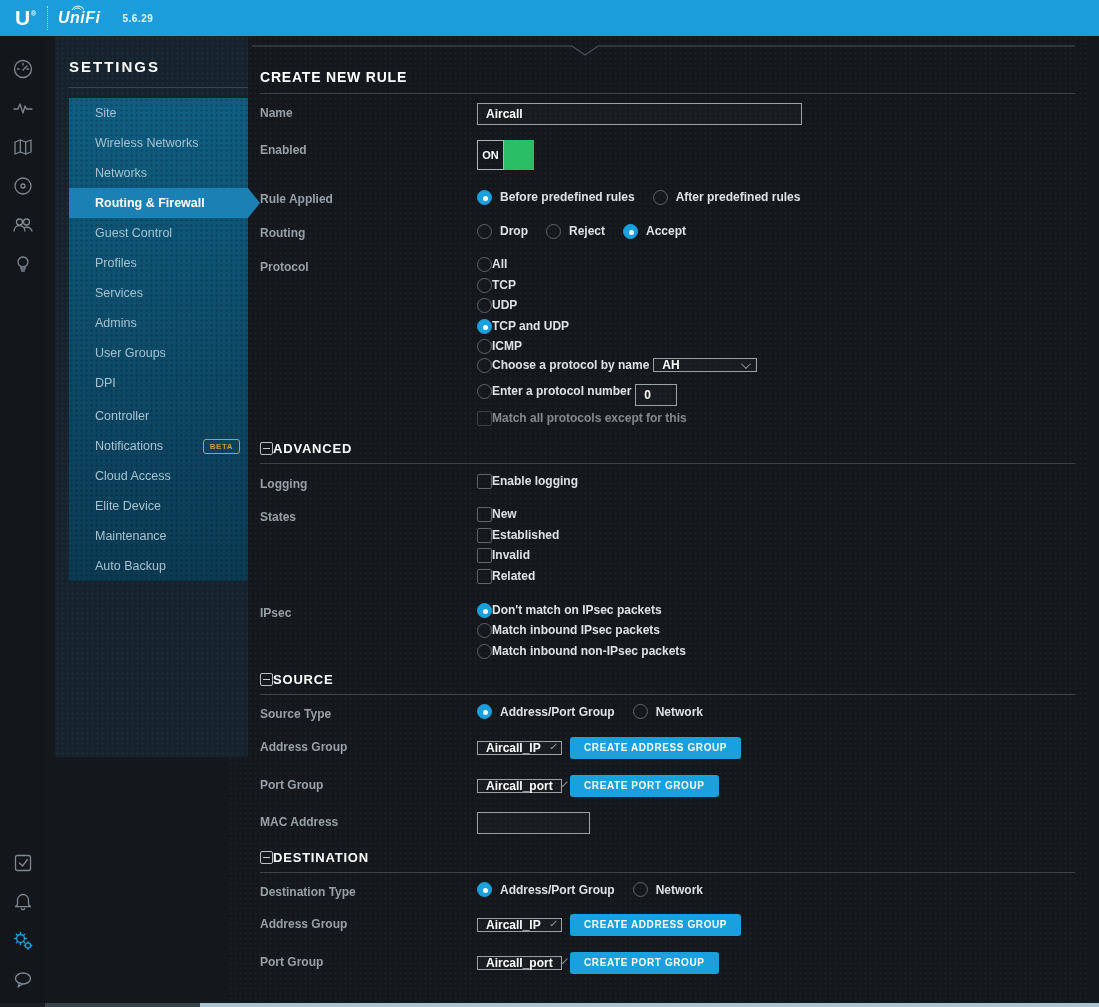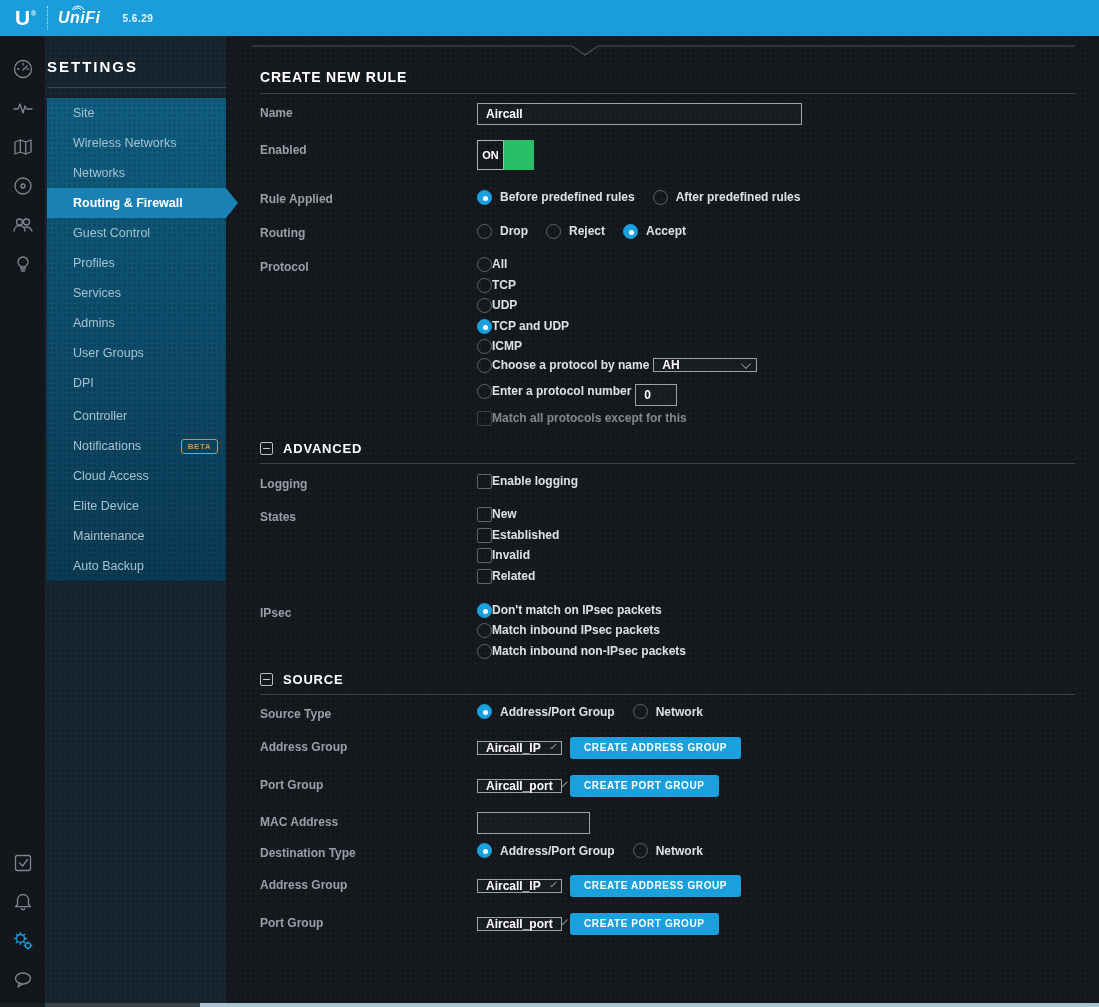--- a/index.html
+++ b/index.html
@@ -17,41 +17,41 @@
 
   
   .rail { position:absolute; left:0; top:36px; width:45px; height:971px; background:#13171c; z-index:25; display:flex; flex-direction:column; align-items:center; }
   .rail-top { display:flex; flex-direction:column; gap:13px; margin-top:20px; }
   .rail-bottom { display:flex; flex-direction:column; gap:13px; margin-top:auto; margin-bottom:14px; }
   .ricon { width:26px; height:26px; display:flex; align-items:center; justify-content:center; cursor:pointer; }
   .ricon svg { stroke:#7e8892; fill:none; stroke-width:1.3; stroke-linecap:round; stroke-linejoin:round; }
   .ricon.active svg { stroke:#1ba0dd; }
 
   
-  .sidebar { position:absolute; left:33px; top:36px; width:193px; height:971px; z-index:20; background:#16222c;
+  .sidebar { position:absolute; left:55px; top:36px; width:193px; height:721px; z-index:20; background:#16222c;
     background-image:radial-gradient(rgba(255,255,255,.035) 1px, transparent 1.2px); background-size:5px 5px; }
   .sidebar-title { color:#fff; font-size:15px; font-weight:bold; letter-spacing:2px; margin:22px 0 0 14px; }
   .sidebar-hr { border-bottom:1px solid #39audience44; border-bottom:1px solid #394652; margin:12px 0 0 14px; }
   .menu { margin:10px 0 0 14px; width:179px; background:linear-gradient(#0f5e81,#0b3a53); position:relative;
     background-blend-mode:normal; }
   .menu::before { content:""; position:absolute; inset:0; background-image:radial-gradient(rgba(0,0,0,.16) 1px, transparent 1.2px); background-size:5px 5px; pointer-events:none; }
   .mitem { position:relative; height:30px; line-height:30px; padding-left:26px; font-size:12.5px; color:#a6c2d1; cursor:pointer; white-space:nowrap; }
   .mitem.sel { background:#1b81b5; color:#fff; font-weight:bold; }
   .mitem.sel::after { content:""; position:absolute; right:-12px; top:0; border-top:15px solid transparent; border-bottom:15px solid transparent; border-left:12px solid #1b81b5; }
   .mgap { height:3px; }
   .badge { position:absolute; right:8px; top:8px; line-height:normal; font-size:8px; font-weight:bold; letter-spacing:.5px; color:#c9973f; border:1px solid #c9973f; border-radius:3px; padding:2px 6px; }
 
   
   .main { position:absolute; left:228px; top:36px; width:861px; height:971px; background:#14181d;
     background-image:radial-gradient(rgba(255,255,255,.028) 1px, transparent 1.2px); background-size:5px 5px; padding:0 14px 0 32px; }
   .collapse-line { position:absolute; left:24px; top:9px; width:823px; height:14px; cursor:pointer; }
   .content { position:relative; }
 
   .sec-h1 { margin-top:33px; color:#fff; font-size:14px; font-weight:bold; letter-spacing:.8px; padding-bottom:8px; border-bottom:1px solid #3a424a; }
-  .sec-h2 { display:flex; align-items:center; gap:10px; color:#fff; font-size:13px; font-weight:bold; letter-spacing:.8px; padding-bottom:7px; border-bottom:1px solid #3a424a; }
+  .sec-h2 { display:flex; align-items:center; color:#fff; font-size:13px; font-weight:bold; letter-spacing:.8px; padding-bottom:7px; border-bottom:1px solid #3a424a; }
   .minus-box { width:13px; height:13px; border:1px solid #b9bfc4; border-radius:2px; position:relative; cursor:pointer; flex:0 0 13px; }
   .minus-box::after { content:""; position:absolute; left:2px; right:2px; top:5px; height:1px; background:#c6ccd1; }
 
   .row { display:flex; }
   .row .lbl { flex:0 0 217px; color:#97a0a8; font-size:12px; font-weight:bold; padding-top:3px; }
   .ctl { flex:1; }
 
   .tinput { background:rgba(255,255,255,.02); border:1px solid #9aa2aa; height:22px; color:#fff; font-size:12px; font-weight:bold; font-family:"Liberation Sans",sans-serif; padding:0 8px; outline:none; }
   .w-name { width:325px; } .w-mac { width:113px; } .w-num { width:42px; }
 
@@ -374,20 +374,24 @@
         </span>
         <button class="btn">CREATE PORT GROUP</button>
       </div>
     </div>
 
     <div class="row" style="margin-top:15px;">
       <div class="lbl">MAC Address</div>
       <div class="ctl"><input class="tinput w-mac" value="" style=""></div>
     </div>
 
+    <div class="sec-h2" style="margin-top:16px;">
+      <span class="minus-box"></span>
+      <span>DESTINATION</span>
+    </div>
 
     <div class="row" style="margin-top:9px;">
       <div class="lbl">Destination Type</div>
       <div class="ctl inlineopts">
         <span class="radio on"></span>
         <span class="olabel">Address/Port Group</span>
         <span class="radio"></span>
         <span class="olabel">Network</span>
       </div>
     </div>

